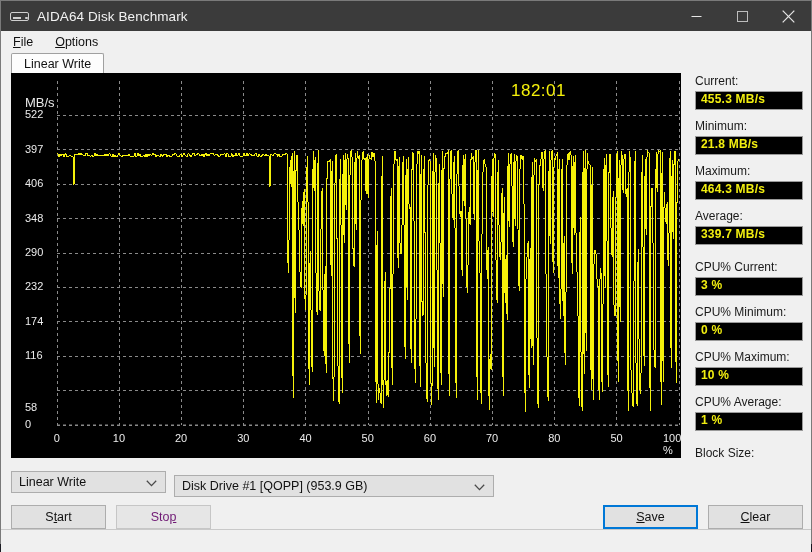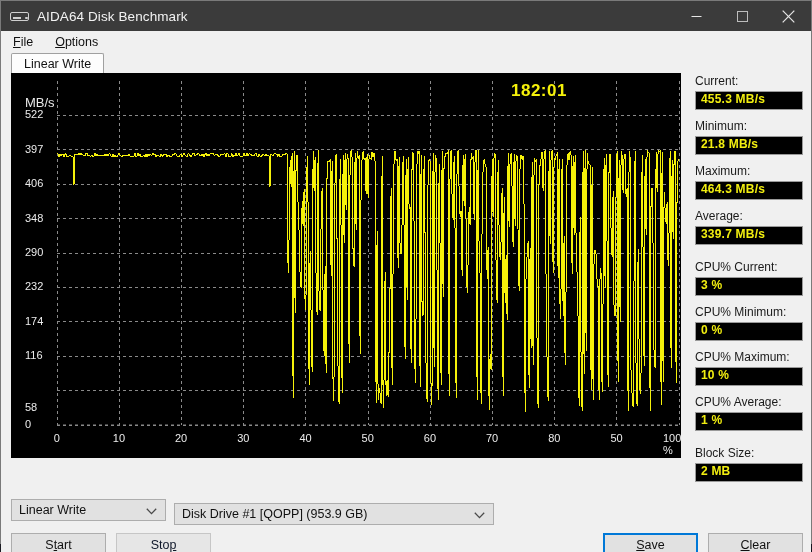--- a/index.html
+++ b/index.html
@@ -91,21 +91,21 @@
   #chart-panel{
     width:670px;height:385px;background:#000;position:relative;
     flex:0 0 auto;overflow:hidden;
   }
   #chart-svg{display:block;width:670px;height:385px;}
   #chart-unit-label{
     position:absolute;left:14px;top:22px;color:#e8e8e8;font-size:13px;
   }
   #chart-timer{
     position:absolute;left:500px;top:8px;color:#f5f10a;
-    font-size:17px;font-weight:bold;letter-spacing:.5px;
+    font-size:17px;font-weight:normal;letter-spacing:.5px;
     font-family:"Liberation Sans", sans-serif;
   }
   .y-tick-label{
     position:absolute;color:#ececec;font-size:11px;text-align:left;left:14px;
   }
   .x-tick-label{
     position:absolute;color:#ececec;font-size:11px;
   }
   
   #stats-panel{
@@ -141,21 +141,21 @@
   }
   #combo-test-type{width:155px;margin-right:8px;flex:0 0 auto;}
   #combo-disk{width:320px;flex:0 0 auto;margin-top:8px;}
   #buttons-row{display:flex;align-items:center;}
   .btn{
     height:24px;min-width:95px;background:#e1e1e1;border:1px solid #adadad;
     display:flex;align-items:center;justify-content:center;
     font-size:12.5px;color:#111;box-sizing:border-box;
   }
   .btn u{text-decoration:underline;}
-  .btn.disabled{color:#0f172a;background:#e6e6e6;border-color:#c6c6c6;}
+  .btn.disabled{color:#701a75;background:#e6e6e6;border-color:#c6c6c6;}
   .btn.default{border:2px solid #0078d7;background:#e1e1e1;}
   #btn-start{margin-right:10px;}
   #btn-spacer{flex:1 1 auto;}
   #btn-save{margin-right:10px;}
   
   #status-bar{
     height:22px;background:#f0f0f0;border-top:1px solid #c9c9c9;
     display:flex;align-items:center;flex:0 0 auto;position:relative;
   }
 </style>
@@ -294,23 +294,20 @@
           <div class="stat-label">CPU% Maximum:</div>
           <div class="stat-value-box">
             <span>10 %</span>
           </div>
           <div class="stat-label">CPU% Average:</div>
           <div class="stat-value-box">
             <span>1 %</span>
           </div>
           <div class="stat-gap"></div>
           <div class="stat-label">Block Size:</div>
-          <div class="stat-value-box">
-            <span>2 MB</span>
-          </div>
         </div>
 
     </div>
 
     <div id="controls">
       <div id="selects-row">
         <div class="combo" id="combo-test-type">
           <div class="combo-text">Linear Write</div>
           <div class="chevron">
             <svg width="11" height="7" viewBox="0 0 11 7" aria-hidden="true">

